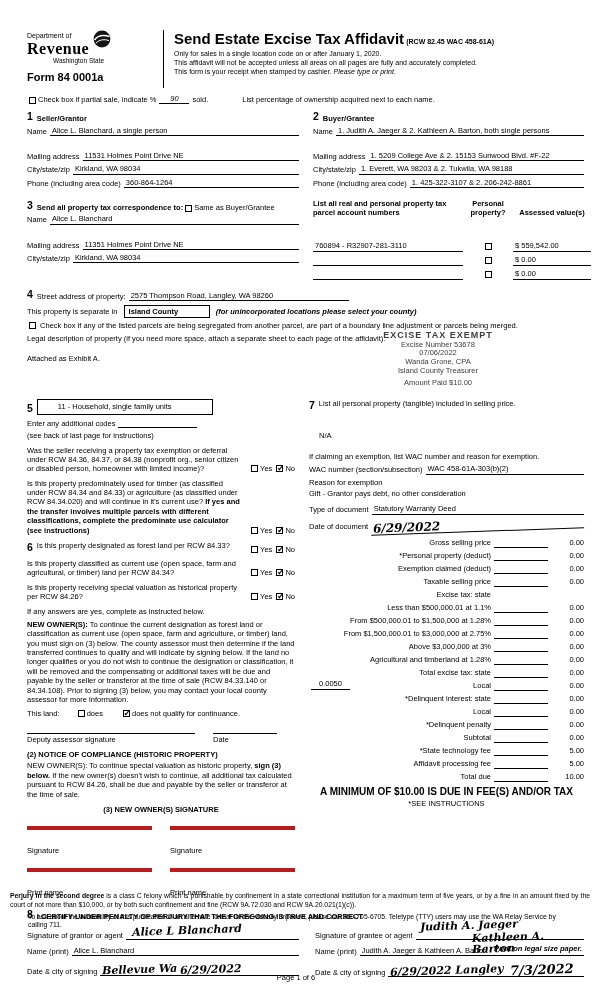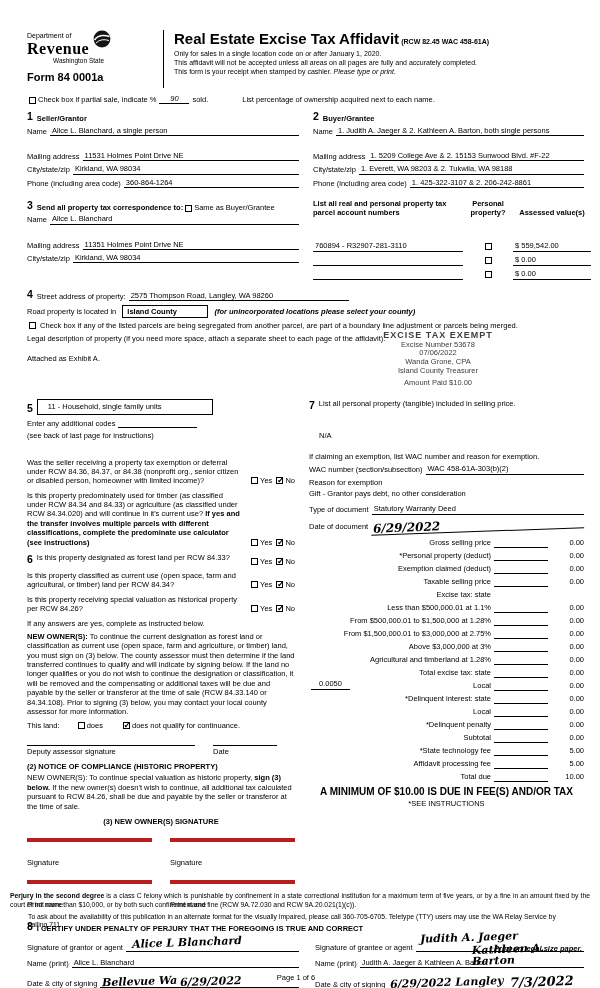--- a/index.html
+++ b/index.html
@@ -56,21 +56,21 @@
   .sec4 p{margin-bottom:3px}
   
   .stamp{position:absolute;left:332px;top:330px;width:212px;text-align:center;color:#3d3d3d;z-index:5}
   .stamp .s1{font-size:9px;font-weight:bold;letter-spacing:1px}
   .stamp div{font-size:7.5px;line-height:1.18}
   .stamp .s6{margin-top:3px}
   
   .mid{display:flex;gap:14px;margin-top:36px}
   .mcol-l{width:268px;flex:none}
   .mcol-r{flex:1}
-  .code-box{display:inline-block;border:1px solid #000;padding:2px 10px;min-width:176px}
+  .code-box{display:inline-block;border:1px solid #000;padding:2px 20px;min-width:176px}
   .q{position:relative;padding-right:52px;margin-bottom:5px}
   .yesno{position:absolute;right:0;bottom:0;white-space:nowrap}
   .body-p{margin-bottom:4px}
   .n-title{font-weight:bold;margin:4px 0 2px}
   .land-row{margin:5px 0 14px}
   .dep-row{display:flex;gap:18px;margin:12px 0 6px}
   .dep-sig{width:168px;border-top:1px solid #000;padding-top:1px}
   .dep-date{width:64px;border-top:1px solid #000;padding-top:1px}
   .own-rows{margin-top:12px}
   .own-row{display:flex;gap:18px;margin-bottom:1px}
@@ -129,21 +129,21 @@
                 <path d="M3 13 Q8 8 16 10.5" stroke="#fff" stroke-width="1" fill="none"></path>
               </svg>
           </span>
         </div>
         <div class="wa-state">Washington State</div>
         <div class="form-no">Form 84 0001a</div>
       </div>
       <div class="hdr-div"></div>
       <div class="title-block">
         <div class="title-row">
-          <span class="title">Real Estate Excise Tax Affidavit</span>
+          <span class="title">Send Estate Excise Tax Affidavit</span>
           <span class="title-suffix">(RCW 82.45 WAC 458-61A)</span>
         </div>
         <div class="note">Only for sales in a single location code on or after January 1, 2020.</div>
         <div class="note">This affidavit will not be accepted unless all areas on all pages are fully and accurately completed.</div>
         <div class="note">
           <span>This form is your receipt when stamped by cashier.</span>
           <span class="it">Please type or print.</span>
         </div>
       </div>
     </div>
@@ -257,21 +257,21 @@
 
     <div class="gap8"></div>
 
     <div class="sec4">
       <div class="frow" style="margin-bottom:4px">
         <span class="sec-num">4</span>
         <span class="lbl">Street address of property:</span>
         <span class="fill" style="flex:none;width:220px">2575 Thompson Road, Langley, WA 98260</span>
       </div>
       <p>
-        <span>Road property is located in</span>
+        <span>This property is separate in</span>
         <span class="county-box">Island County</span>
         <span class="b it">(for unincorporated locations please select your county)</span>
       </p>
       <p>
         <span class="cb"></span>
         <span>Check box if any of the listed parcels are being segregated from another parcel, are part of a boundary line adjustment or parcels being merged.</span>
       </p>
       <p>Legal description of property (if you need more space, attach a separate sheet to each page of the affidavit).</p>
       <div class="gap8"></div>
       <p>Attached as Exhibit A.</p>
@@ -282,21 +282,21 @@
 
         <div>
           <div class="sec-head" style="margin-bottom:4px">
             <span class="sec-num">5</span>
             <span class="code-box">11 - Household, single family units</span>
           </div>
           <div class="frow" style="width:170px">
               <span class="lbl">Enter any additional codes</span>
               <span class="fill"></span>
             </div>
-          <p style="margin-bottom:17px">(see back of last page for instructions)</p>
+          <p style="margin-bottom:5px">(see back of last page for instructions)</p>
           <div class="q">
             <span>Was the seller receiving a property tax exemption or deferral under RCW 84.36, 84.37, or 84.38 (nonprofit org., senior citizen or disabled person, homeowner with limited income)?</span>
             <span class="yesno">
               <span class="cb"></span><span>Yes</span>
               <span class="cb checked"></span><span>No</span>
             </span>
           </div>
           <div class="q">
             <span>Is this property predominately used for timber (as classified under RCW 84.34 and 84.33) or agriculture (as classified under RCW 84.34.020) and will continue in it's current use?</span>
             <span class="b">If yes and the transfer involves multiple parcels with different classifications, complete the predominate use calculator (see instructions)</span>

